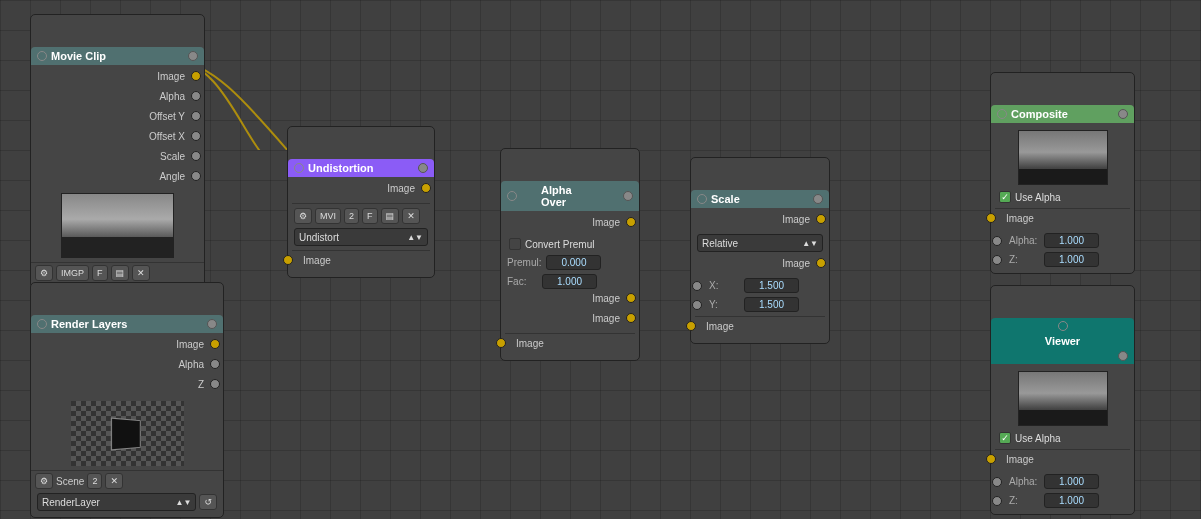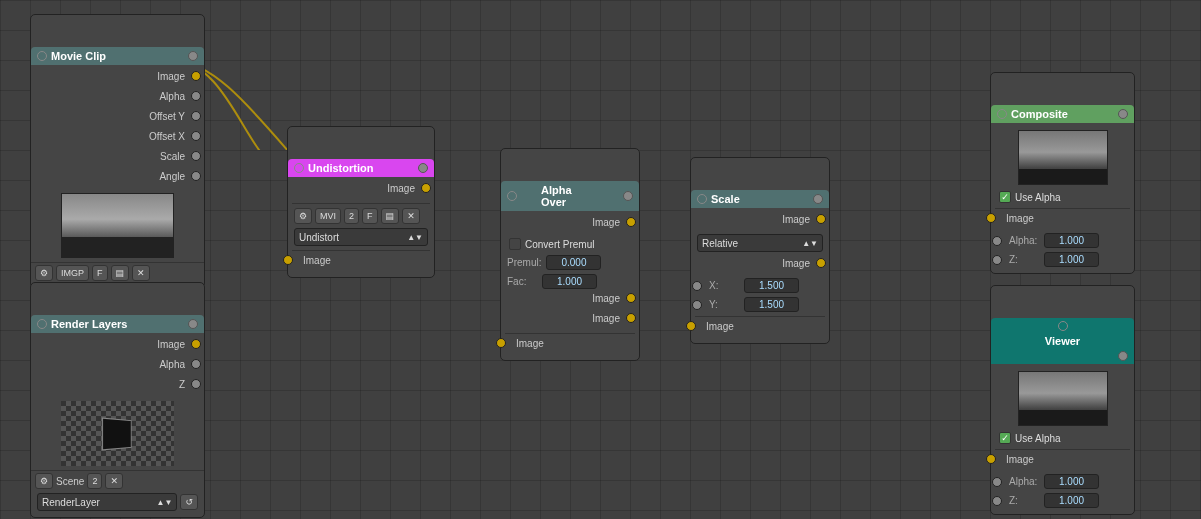--- a/index.html
+++ b/index.html
@@ -96,21 +96,21 @@
       padding-right: 0;
     }
     .divider {
       height: 1px;
       background: #333;
       margin: 2px 4px;
     }
 
     
     .header-movie { background: #507070; }
-    .header-undistort { background: #d946ef; }
+    .header-undistort { background: #8b5cf6; }
     .header-alpha { background: #507070; gap: 24px; }
     .header-scale { background: #507070; }
     .header-composite { background: #60a060; }
     .header-viewer { background: #0f766e; flex-direction: column; }
 
     
     .ctrl-row {
       display: flex;
       align-items: center;
       padding: 2px 6px;
@@ -298,21 +298,21 @@
     <div class="node-bottom-bar">
       <div class="ctrl-btn">⚙</div>
       <div class="ctrl-btn">IMGP</div>
       <div class="ctrl-btn">F</div>
       <div class="ctrl-btn">▤</div>
       <div class="ctrl-btn">✕</div>
     </div>
   </div>
 </div>
 
-<div class="node" style="left:30px;top:282px;width:175px;">
+<div class="node" style="left:30px;top:282px;width:194px;">
   <div class="node-header header-movie">
     <div class="dot"></div>
     <span>Render Layers</span>
     <div class="close-dot"></div>
   </div>
   <div class="node-body">
     <div class="node-row">
       <span class="label">Image</span>
       <div class="socket socket-yellow socket-right"></div>
     </div>

